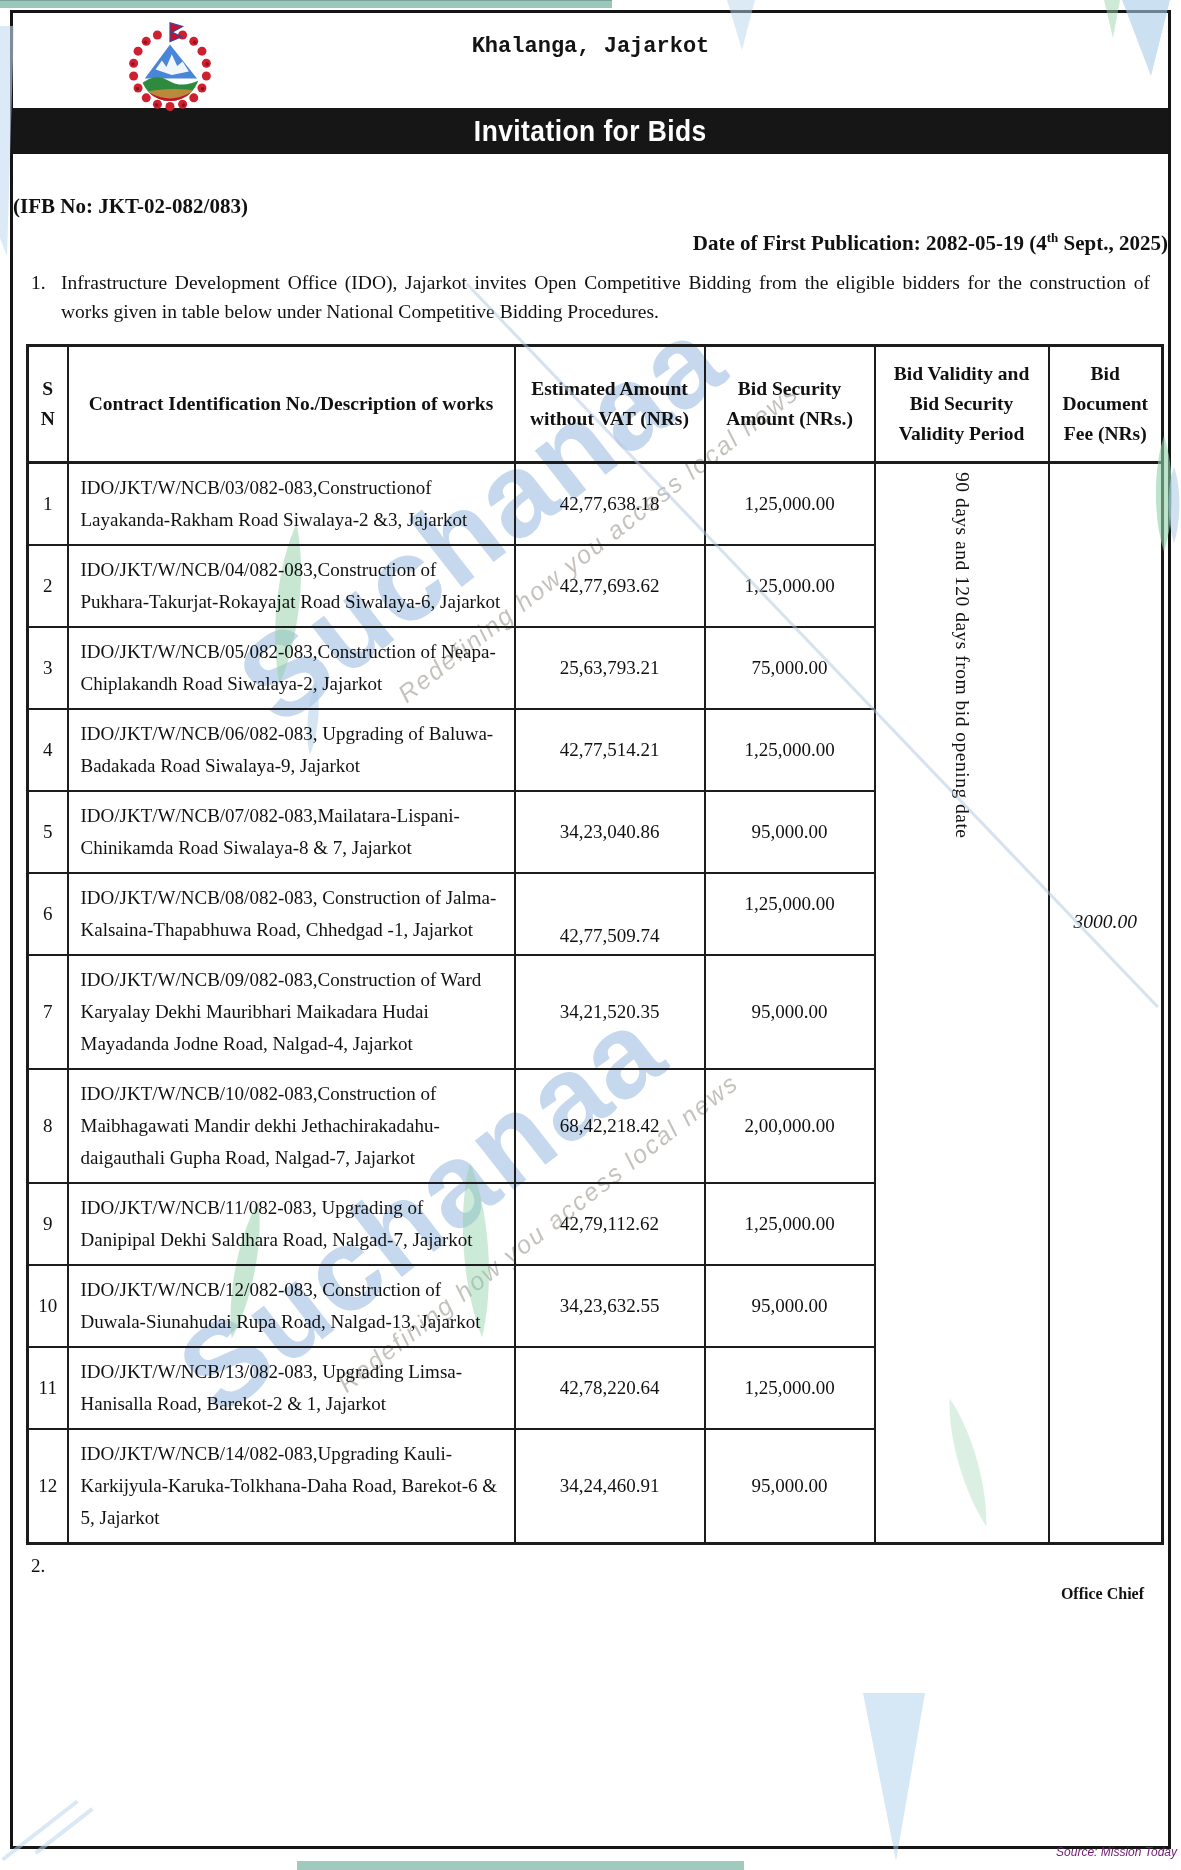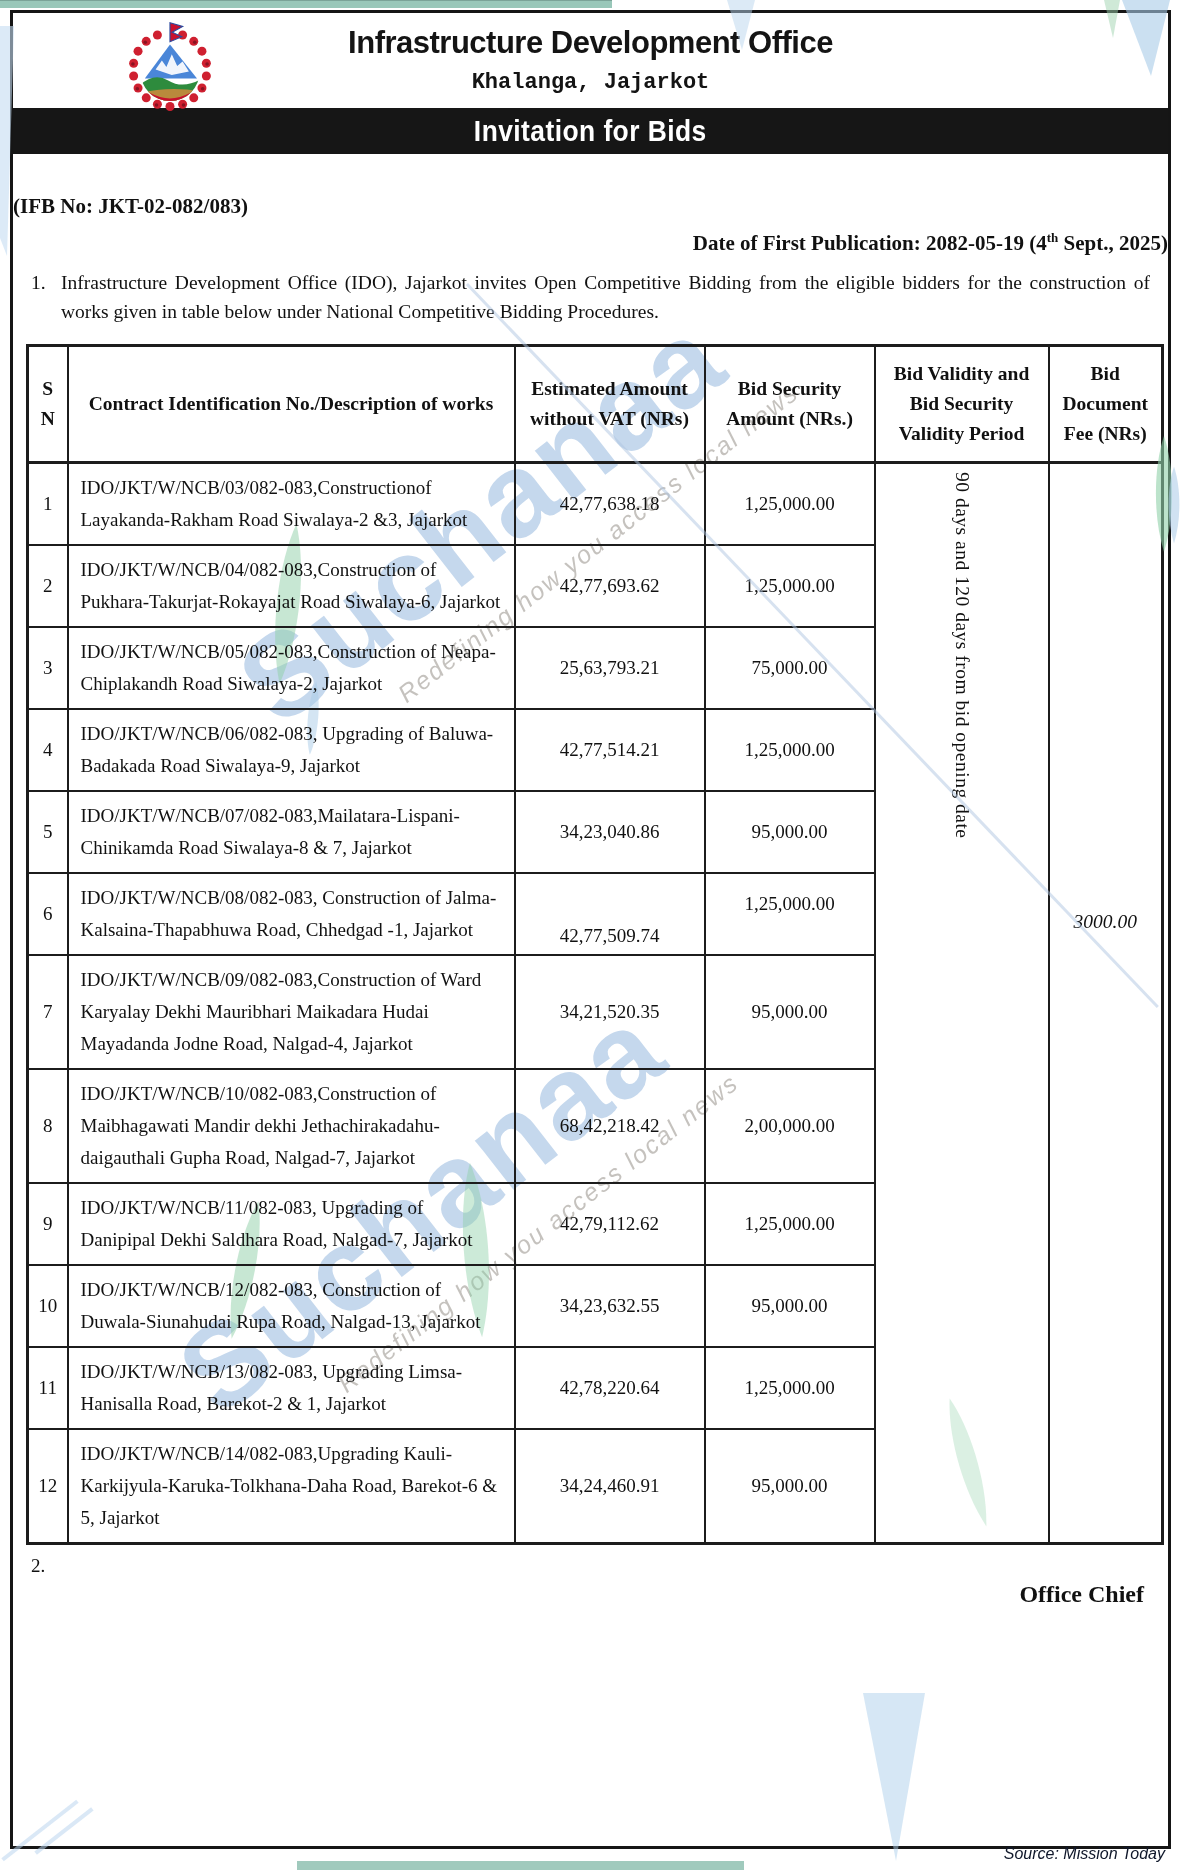--- a/index.html
+++ b/index.html
@@ -64,24 +64,24 @@
   .vtext {
     writing-mode:vertical-rl; margin:8px auto 0 auto; font-size:19.5px;
     letter-spacing:.5px; white-space:nowrap;
   }
   .bids td.fee { vertical-align:top; text-align:center;font-style:italic; }
   .bids td.fee div { margin-top:442px; font-size:19.5px; }
   
   .more { display:flex; margin:8px 18px 0 18px; font-size:19px; line-height:26px; }
   .more .num { width:30px; flex:0 0 30px; }
   .more .link { text-decoration:underline; cursor:pointer; }
-  .chief { margin:2px 24px 0 0; text-align:right; font-weight:700; font-size:24px; line-height:26px; }
+  .chief { margin:2px 24px 0 0; text-align:right; font-weight:700; font-size:16px; line-height:26px; }
   .source {
-    position:absolute; top:1845px; right:16px; z-index:7;
-    font-family:"Liberation Sans", sans-serif; font-style:italic; font-size:16px; color:#0f172a;
+    position:absolute; top:1845px; right:4px; z-index:7;
+    font-family:"Liberation Sans", sans-serif; font-style:italic; font-size:12px; color:#701a75;
   }
   
   .decor, .pdecor { pointer-events:none; user-select:none; }
   .doc .decor { position:absolute; z-index:0; }
   .wm { position:absolute; transform:rotate(-38deg); transform-origin:0 0; white-space:nowrap; }
   .wm .brand {
     display:block; font-family:"Liberation Sans", sans-serif; font-weight:700;
     font-size:118px; letter-spacing:2px; color:rgba(140,178,219,.5);
   }
   .wm .tag {
@@ -198,21 +198,20 @@
               <circle cx="86.3" cy="75.3" r="2"></circle>
             <circle cx="65" cy="93.3" r="2"></circle>
               <circle cx="35" cy="93.3" r="2"></circle>
               <circle cx="13.7" cy="75.3" r="2"></circle>
             <circle cx="8.8" cy="47.8" r="2"></circle>
               <circle cx="22.5" cy="23.6" r="2"></circle>
           </g>
           <path d="M50 2 L50 23 L63 17.5 L52.5 12.5 L64 6 Z" fill="#c8102e" stroke="#2b4a9e" stroke-width="1.3"></path>
         </svg>
         <div class="mast-titles">
-          <div class="org-name">Infrastructure Development Office</div>
           <div class="org-loc">Khalanga, Jajarkot</div>
         </div>
       </div>
 
       <div class="bar">
         <span>Invitation for Bids</span>
       </div>
 
       <div class="ifb">(IFB No: JKT-02-082/083)</div>
       <div class="pubdate"><span>Date of First Publication: 2082-05-19 (4</span><sup>th</sup><span> Sept., 2025)</span></div>

